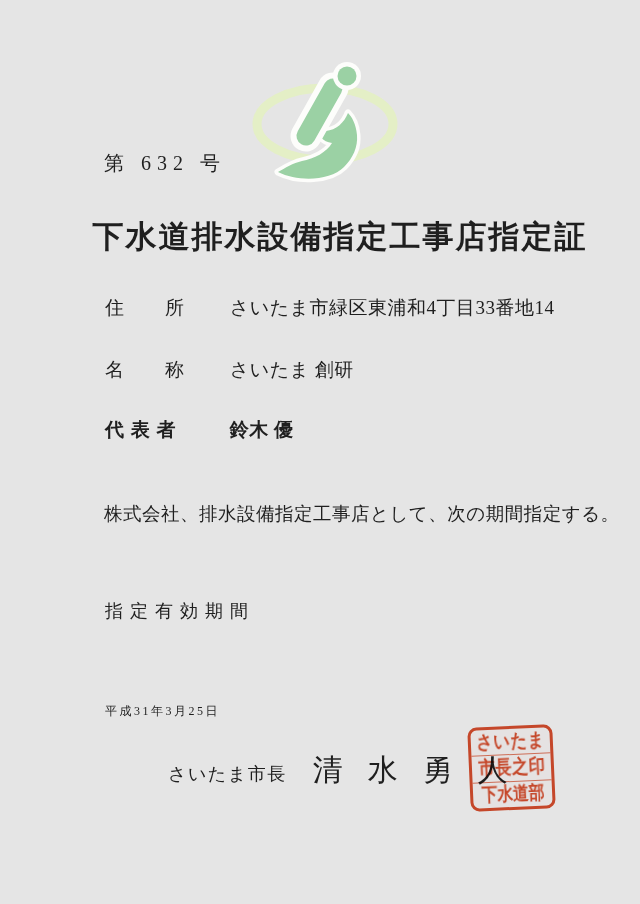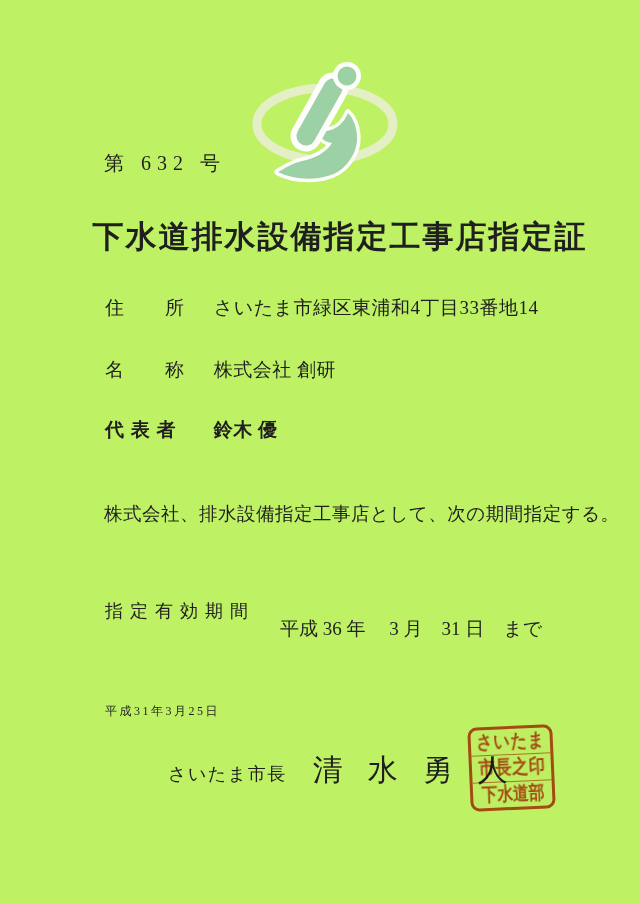--- a/index.html
+++ b/index.html
@@ -1,37 +1,37 @@
 <!DOCTYPE html>
 <html><head>
 <meta charset="utf-8">
 <style>
   html,body { margin:0; padding:0; background:#888; }
   .page {
     position:relative; width:640px; height:904px;
-    background:#bef264; overflow:hidden;
+    background:#e5e5e5; overflow:hidden;
     font-family:"Liberation Serif","DejaVu Serif",serif;
     color:#1f1f1f; margin:0 auto;
   }
   .logo-svg { position:absolute; left:240px; top:53px; }
   .cert-number {
     position:absolute; left:104px; top:150px;
     font-size:20px; letter-spacing:6px; white-space:nowrap;
   }
   .cert-title {
     position:absolute; left:0; top:216px; width:640px;
     text-align:center; font-size:31px; font-weight:700;
     letter-spacing:2px; white-space:nowrap;padding-left:20px;
   }
   .field-row { position:absolute; left:105px; font-size:19px; white-space:nowrap; }
   .field-row.r0 { top:295px; }
   .field-row.r1 { top:357px; }
   .field-row.r2 { top:417px;font-weight:bold; }
   .field-label { display:inline-block; min-width:86px; letter-spacing:1px; }
-  .field-value { margin-left:18px; letter-spacing:0.5px; }
+  .field-value { margin-left:34px; letter-spacing:0.5px; }
   .statement {
     position:absolute; left:104px; top:501px;
     font-size:18.5px; letter-spacing:0.5px; white-space:nowrap;
   }
   .validity-label {
     position:absolute; left:105px; top:599px;
     font-size:18px; letter-spacing:7px; white-space:nowrap;font-family:Liberation Serif, serif;
   }
   .validity-from { position:absolute; left:280px; top:586px; font-size:19px; white-space:nowrap; }
   .validity-to   { position:absolute; left:280px; top:616px; font-size:19px; white-space:nowrap; }
@@ -92,32 +92,31 @@
 
   <div class="cert-title">下水道排水設備指定工事店指定証</div>
 
   <div class="field-row r0">
     <span class="field-label">住　　所</span>
     <span class="field-value">さいたま市緑区東浦和4丁目33番地14</span>
   </div>
 
   <div class="field-row r1">
     <span class="field-label">名　　称</span>
-    <span class="field-value">株式会社 創研</span>
+    <span class="field-value">さいたま 創研</span>
   </div>
 
   <div class="field-row r2">
     <span class="field-label">代 表 者</span>
     <span class="field-value">鈴木 優</span>
   </div>
 
   <div class="statement">株式会社、排水設備指定工事店として、次の期間指定する。</div>
 
   <div class="validity-label">指定有効期間</div>
-  <div class="validity-to">平成 36 年　 3 月　31 日　まで</div>
 
   <div class="issue-date">平成31年3月25日</div>
 
   <div class="issuer">
     <span class="issuer-title">さいたま市長</span>
     <span class="issuer-name">清水勇人</span>
   </div>
 
   <div class="seal">
     <div class="seal-row">

